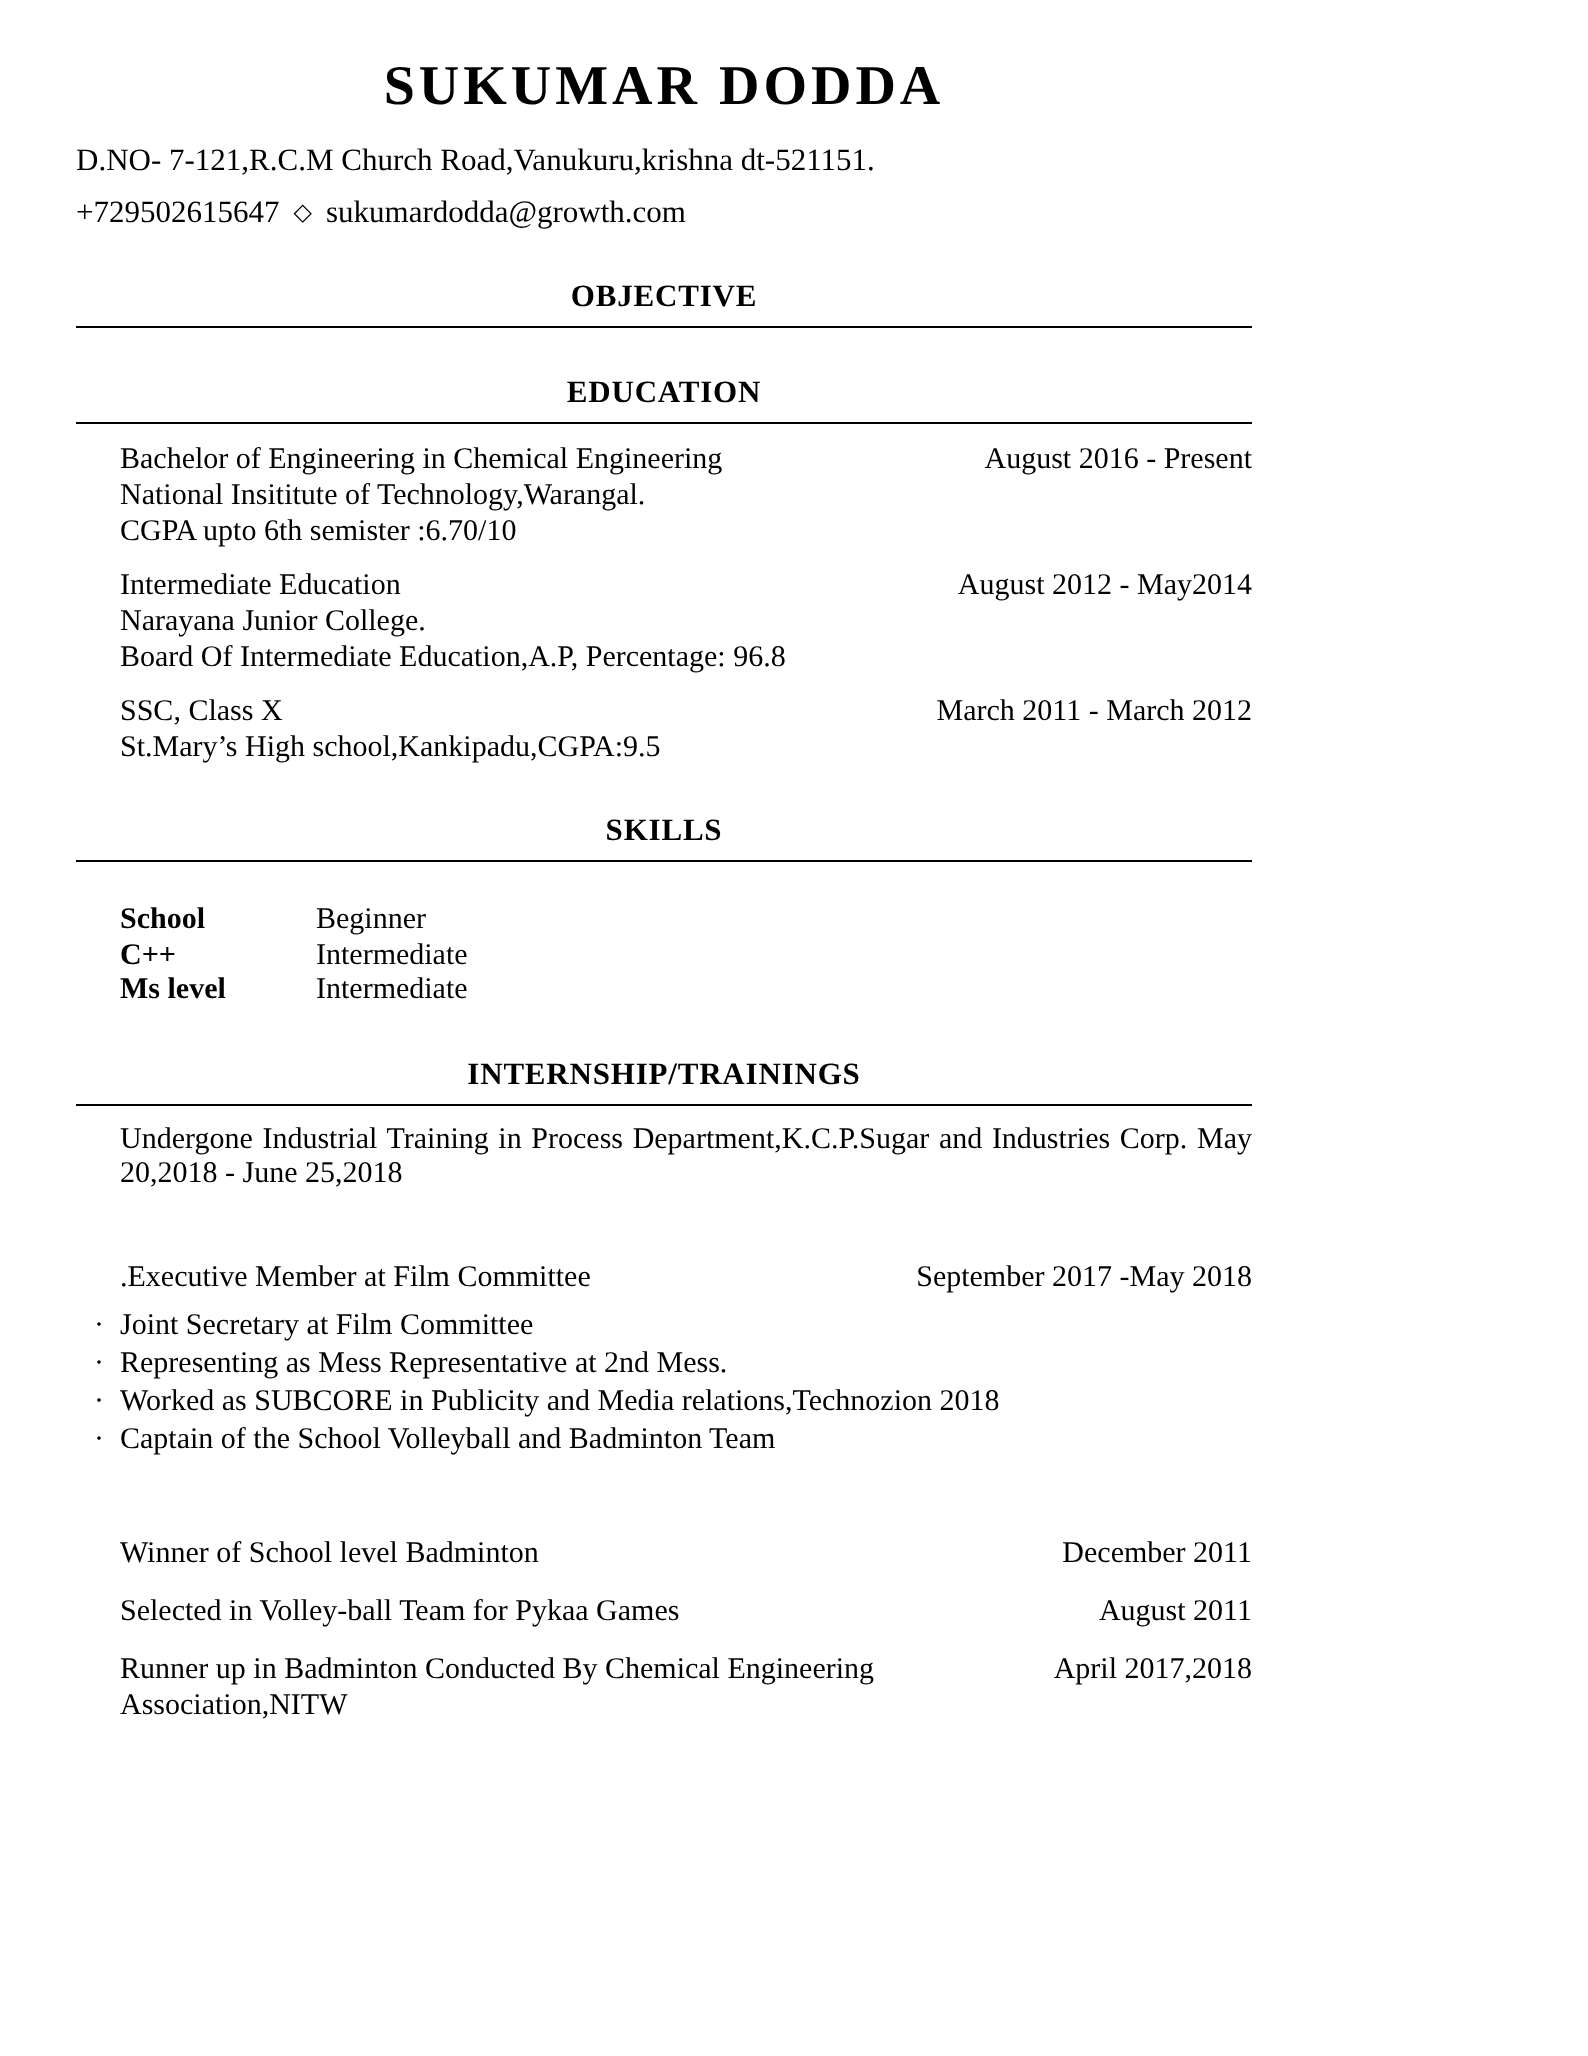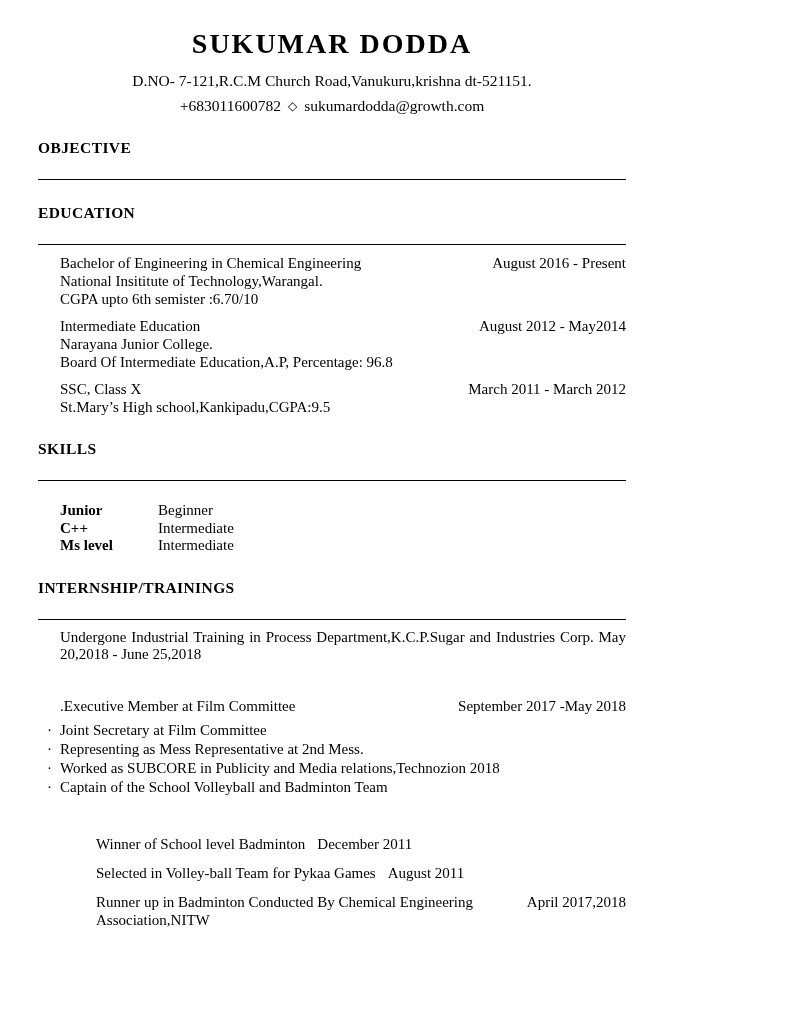--- a/index.html
+++ b/index.html
@@ -18,38 +18,38 @@
     padding: 28px 38px 20px 38px;
   }
   .name {
     text-align: center;
     font-size: 28px;
     font-weight: bold;
     letter-spacing: 2px;
     margin-bottom: 12px;
   }
   .center-line {
-    text-align: center;
     font-size: 15.5px;
     margin-bottom: 7px;
     line-height: 18px;
   }
   .diamond {
     display: inline-block;
     margin: 0 7px;
     font-size: 12px;
     vertical-align: 1px;
   }
   .section { margin-top: 24px; }
   .section-header {
     font-weight: bold;
     font-size: 15.5px;
     letter-spacing: 0.4px;
     border-bottom: 1.4px solid #000;
-    padding-bottom: 22px;
+    padding-bottom: 5px;
+    text-align: center;
   }
   .section-content { padding: 9px 0 0 22px; }
   .entry-row {
     display: flex;
     justify-content: space-between;
     align-items: baseline;
     line-height: 18px;
   }
   .bold { font-weight: normal; }
   .date { white-space: nowrap; padding-left: 12px; }
@@ -62,37 +62,36 @@
   .bullets {
     list-style: none;
     margin-top: 6px;
     padding-left: 9px;
   }
   .bullets li { display: flex; line-height: 19px; }
   .bullet-glyph { width: 13px; flex: 0 0 13px; }
   .activities-content { padding-top: 14px; }
   .activity-row {
     display: flex;
-    justify-content: flex-start;
+    justify-content: space-between;
     align-items: baseline;
     margin-bottom: 11px;
     line-height: 18px;
-    margin-left: 36px;
   }
 </style>
 </head>
 <body>
 
 <div class="page">
 
   <header>
     <div class="name">SUKUMAR DODDA</div>
     <div class="center-line">D.NO- 7-121,R.C.M Church Road,Vanukuru,krishna dt-521151.</div>
     <div class="center-line">
-      <span>+683011600782</span><span class="diamond">◇</span><span>sukumardodda@growth.com</span>
+      <span>+729502615647</span><span class="diamond">◇</span><span>sukumardodda@growth.com</span>
     </div>
   </header>
 
   <section class="section">
     <div class="section-header">OBJECTIVE</div>
   </section>
 
   <section class="section">
     <div class="section-header">EDUCATION</div>
     <div class="section-content">
@@ -123,21 +122,21 @@
         <div class="entry-line">St.Mary’s High school,Kankipadu,CGPA:9.5</div>
       </div>
 
     </div>
   </section>
 
   <section class="section">
     <div class="section-header">SKILLS</div>
     <div class="section-content skills-content">
       <div class="skill-row">
-        <span class="skill-name">Junior</span>
+        <span class="skill-name">School</span>
         <span>Beginner</span>
       </div>
       <div class="skill-row">
         <span class="skill-name">C++</span>
         <span>Intermediate</span>
       </div>
       <div class="skill-row">
         <span class="skill-name">Ms level</span>
         <span>Intermediate</span>
       </div>

